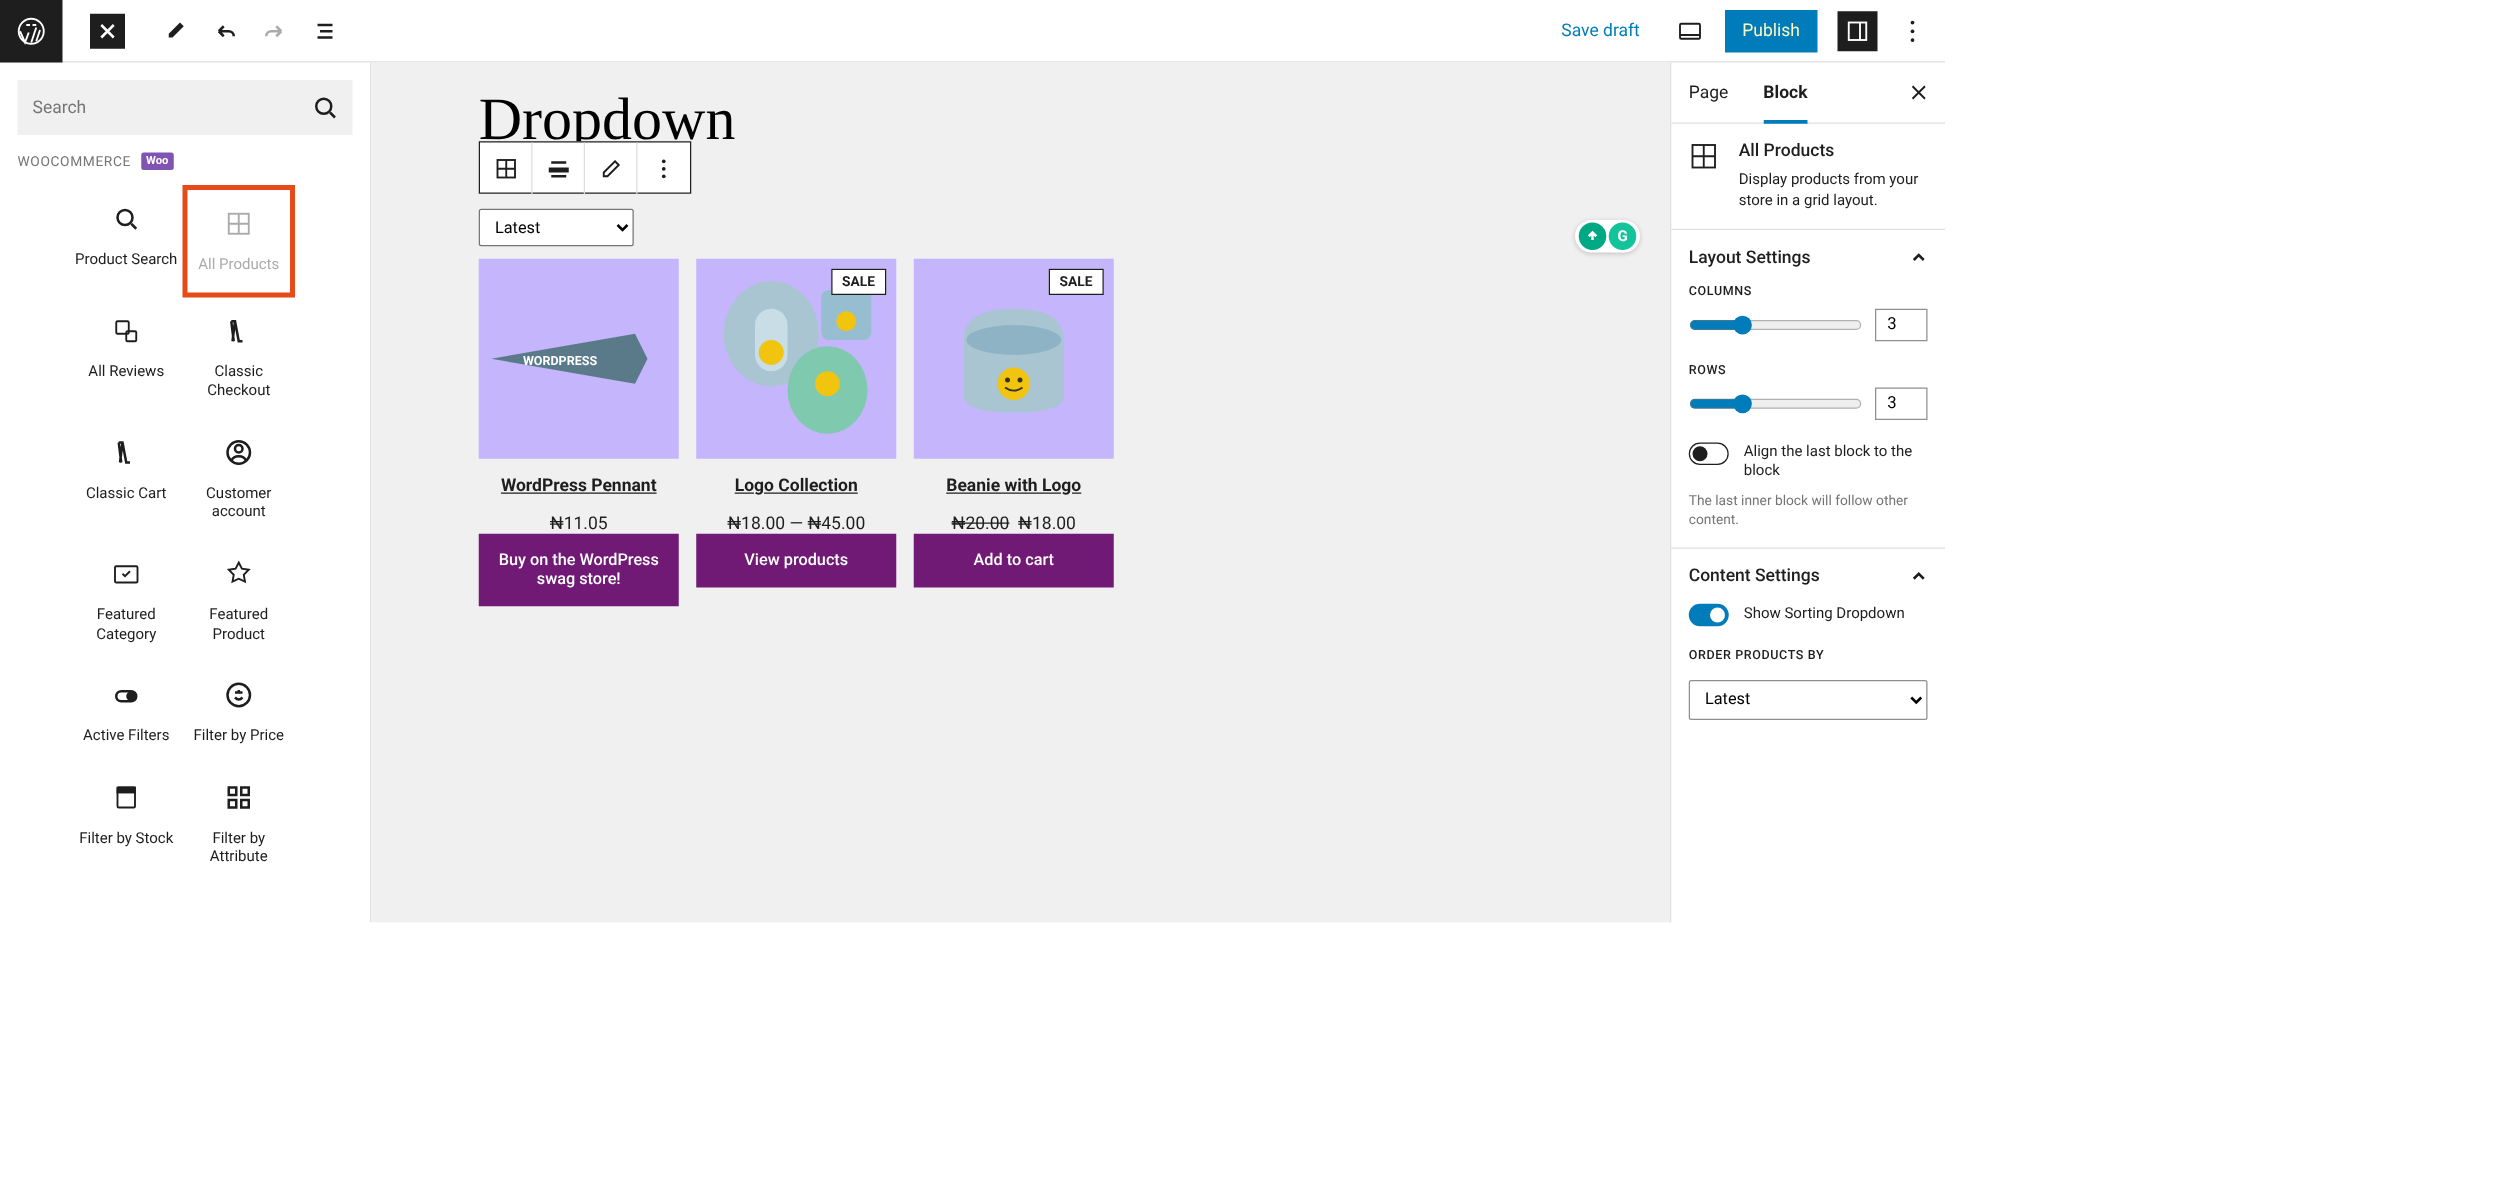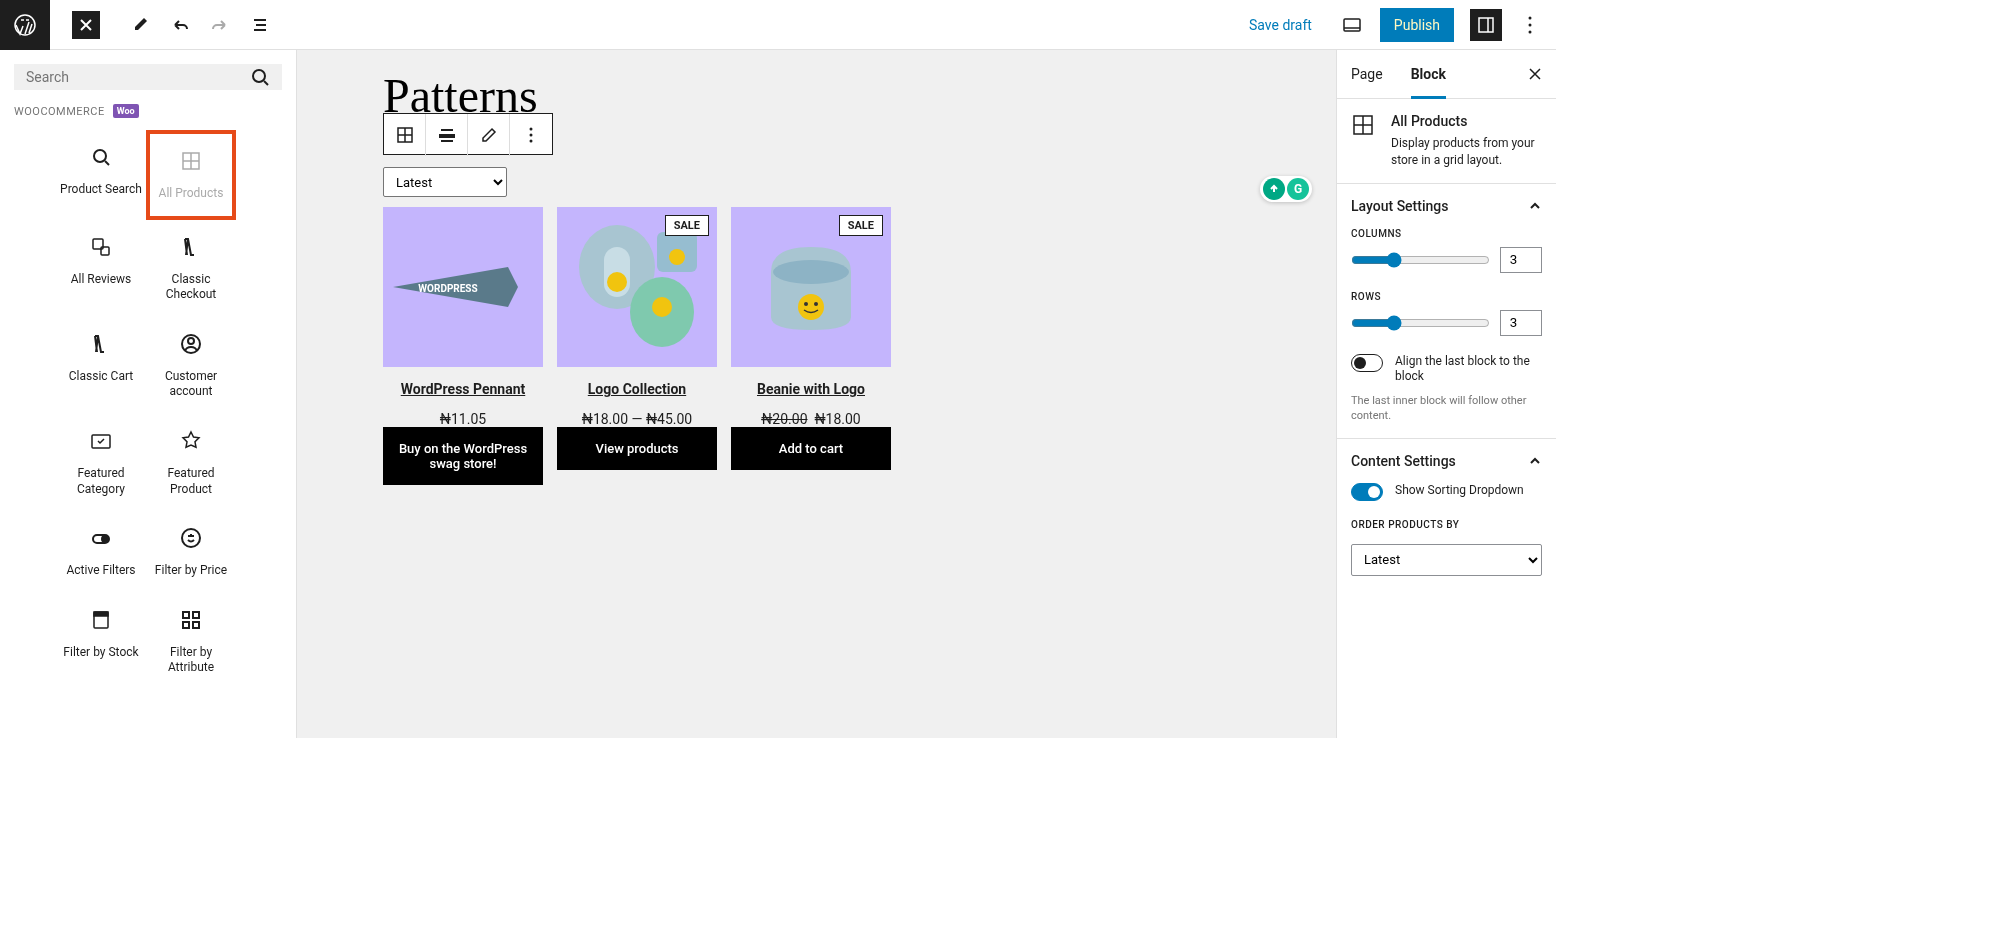--- a/index.html
+++ b/index.html
@@ -11,21 +11,21 @@
 .tool-icon { width: 36px; height: 36px; display: flex; align-items: center; justify-content: center; color: #1e1e1e; cursor: pointer; }
 .tool-icon.disabled { color: #aaa; }
 .topbar-right { display: flex; align-items: center; gap: 10px; padding-right: 8px; }
 .save-draft { color: #007cba; cursor: pointer; padding: 8px 12px; font-size: 14px; }
 .publish-btn { background: #007cba; color: #fef9c3; padding: 9px 14px; border: none; font-size: 14px; cursor: pointer; }
 .settings-toggle { width: 32px; height: 32px; background: #1e1e1e; color: #fff; display: flex; align-items: center; justify-content: center; margin-left: 6px; }
 .kebab { width: 36px; height: 36px; display: flex; align-items: center; justify-content: center; }
 
 .main { display: flex; height: calc(100% - 50px); }
 .left-sidebar { width: 297px; border-right: 1px solid #e0e0e0; padding: 14px 14px 0; overflow: hidden; }
-.search-box { background: #f0f0f0; height: 26px; display: flex; align-items: center; padding: 0 12px; margin-bottom: 14px; }
+.search-box { background: #f0f0f0; height: 44px; display: flex; align-items: center; padding: 0 12px; margin-bottom: 14px; }
 .search-box input { flex: 1; border: none; background: transparent; font-size: 14px; outline: none; color: #757575; }
 .tabs { display: flex; border-bottom: 1px solid #e0e0e0; margin: 0 -14px 14px; }
 .tab { flex: 1; text-align: center; padding: 10px 0 14px; font-size: 14px; color: #1e1e1e; cursor: pointer; position: relative; }
 .tab.active { font-weight: 500; color: #000; }
 .tab.active::after { content: ""; position: absolute; bottom: -1px; left: 0; right: 0; height: 3px; background: #007cba; }
 .cat-header { display: flex; align-items: center; gap: 8px; margin-bottom: 12px; }
 .cat-header-text { font-size: 11px; color: #757575; letter-spacing: 0.5px; }
 .woo-badge { background: #7f54b3; color: #fff; font-size: 9px; font-weight: 700; padding: 2px 4px; border-radius: 2px; }
 .block-grid { display: flex; flex-wrap: wrap; margin-left: 42px; }
 .block-item { width: 90px; display: flex; flex-direction: column; align-items: center; padding: 14px 2px; cursor: pointer; text-align: center; }
@@ -45,21 +45,21 @@
 .side-badges .b1 { width: 22px; height: 22px; border-radius: 50%; background: #00a884; display: flex; align-items: center; justify-content: center; color: #fff; font-size: 14px; }
 .side-badges .b2 { width: 22px; height: 22px; border-radius: 50%; background: #15c39a; display: flex; align-items: center; justify-content: center; color: #fff; font-size: 12px; font-weight: 700; }
 
 .product-grid { display: flex; gap: 14px; }
 .product { width: 160px; }
 .pimg { height: 160px; background: #c4b5fd; position: relative; display: flex; align-items: center; justify-content: center; }
 .sale-badge { position: absolute; top: 8px; right: 8px; background: #fff; border: 1px solid #1e1e1e; padding: 3px 8px; font-size: 11px; font-weight: 700; }
 .pname { text-align: center; font-weight: 700; text-decoration: underline; font-size: 14px; margin: 14px 0 14px; }
 .pprice { text-align: center; font-size: 14px; }
 .pprice .strike { text-decoration: line-through; }
-.pbutton { display: block; width: 100%; background: #000000; color: #fff; border: none; padding: 14px 10px; font-size: 13px; font-weight: 500; cursor: pointer; }
+.pbutton { display: block; width: 100%; background: #701a75; color: #fff; border: none; padding: 14px 10px; font-size: 13px; font-weight: 500; cursor: pointer; }
 
 .right-sidebar { width: 220px; border-left: 1px solid #e0e0e0; overflow: hidden; font-size: 13px; }
 .rs-tabs { display: flex; align-items: center; border-bottom: 1px solid #e0e0e0; padding: 0 14px; }
 .rs-tab { padding: 16px 10px 16px 0; font-size: 14px; margin-right: 18px; position: relative; cursor: pointer; }
 .rs-tab.active { font-weight: 700; }
 .rs-tab.active::after { content: ""; position: absolute; bottom: -1px; left: 0; right: 10px; height: 3px; background: #007cba; }
 .rs-close { margin-left: auto; cursor: pointer; }
 .rs-section { padding: 14px; border-bottom: 1px solid #e0e0e0; }
 .block-header { display: flex; gap: 12px; }
 .bh-icon { width: 28px; height: 28px; flex-shrink: 0; }
@@ -263,21 +263,21 @@
               <rect x="4" y="14" width="6" height="6"></rect>
               <rect x="14" y="14" width="6" height="6"></rect>
             </svg>
           </div>
           <div class="bi-label">Filter by Attribute</div>
         </div>
       </div>
   </div>
 
   <div class="canvas">
-    <div class="page-title">Patterns</div>
+    <div class="page-title">Dropdown</div>
     <div class="block-toolbar">
       <div class="bt-cell">
         <svg width="20" height="20" viewBox="0 0 20 20" fill="none" stroke="#1e1e1e" stroke-width="1.5">
             <rect x="3" y="3" width="14" height="14"></rect>
             <path d="M10 3v14M3 10h14"></path>
           </svg>
       </div>
       <div class="bt-cell">
         <svg width="20" height="20" viewBox="0 0 20 20" fill="#1e1e1e">
             <rect x="4" y="4" width="12" height="2"></rect>

